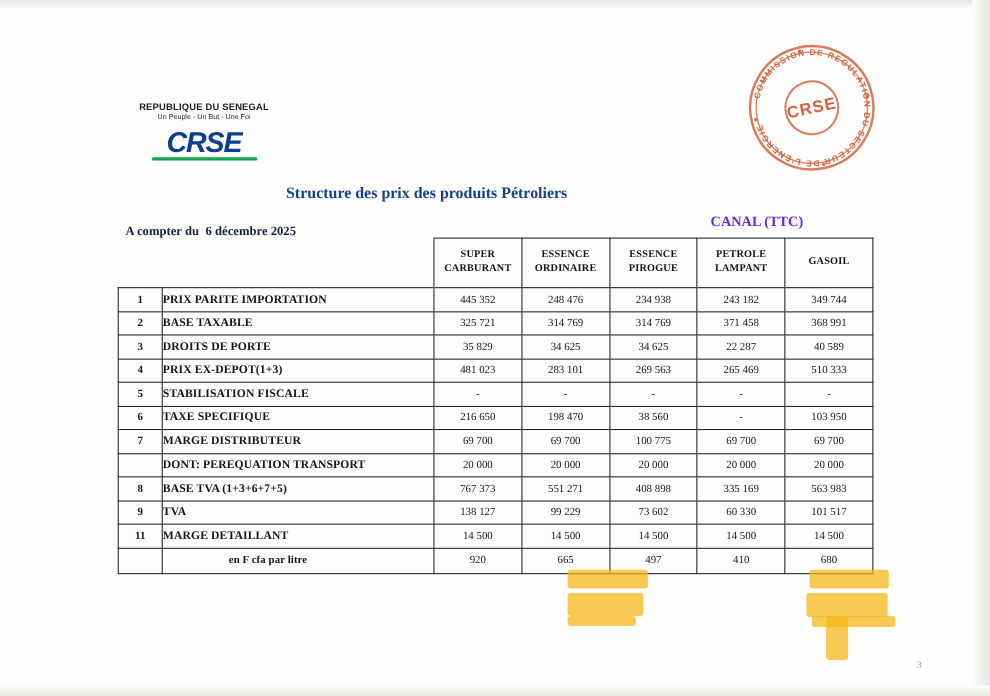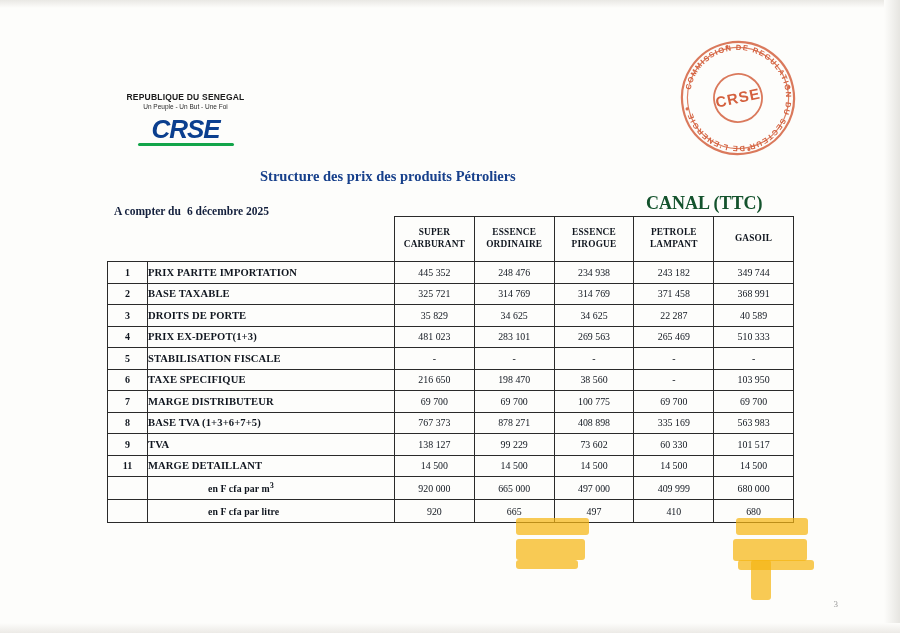--- a/index.html
+++ b/index.html
@@ -97,23 +97,23 @@
     font-family: "Liberation Serif", serif;
     font-size: 14.5px;
     font-weight: bold;
     color: #17408b;
   }
   .canal-label {
     position: absolute;
     left: 646px;
     top: 193px;
     font-family: "Liberation Serif", serif;
-    font-size: 18px;
-    font-weight: bold;
-    color: #14532d;
+    font-size: 13px;
+    font-weight: bold;
+    color: #6d28d9;
   }
   .date-line {
     position: absolute;
     left: 114px;
     top: 205px;
     font-family: "Liberation Serif", serif;
     font-size: 11.5px;
     font-weight: bold;
     color: #14203d;
   }
@@ -357,26 +357,35 @@
         <tr>
           <td class="num">7</td>
           <td class="lbl">MARGE DISTRIBUTEUR</td>
           <td class="val">69 700</td>
           <td class="val">69 700</td>
           <td class="val">100 775</td>
           <td class="val">69 700</td>
           <td class="val">69 700</td>
         </tr>
 
+        <tr>
+          <td class="num"></td>
+          <td class="lbl">DONT: PEREQUATION TRANSPORT</td>
+          <td class="val">20 000</td>
+          <td class="val">20 000</td>
+          <td class="val">20 000</td>
+          <td class="val">20 000</td>
+          <td class="val">20 000</td>
+        </tr>
 
         <tr>
           <td class="num">8</td>
           <td class="lbl">BASE TVA (1+3+6+7+5)</td>
           <td class="val">767 373</td>
-          <td class="val">878 271</td>
+          <td class="val">551 271</td>
           <td class="val">408 898</td>
           <td class="val">335 169</td>
           <td class="val">563 983</td>
         </tr>
 
         <tr>
           <td class="num">9</td>
           <td class="lbl">TVA</td>
           <td class="val">138 127</td>
           <td class="val">99 229</td>
@@ -390,29 +399,20 @@
           <td class="num">11</td>
           <td class="lbl">MARGE DETAILLANT</td>
           <td class="val">14 500</td>
           <td class="val">14 500</td>
           <td class="val">14 500</td>
           <td class="val">14 500</td>
           <td class="val">14 500</td>
         </tr>
 
 
-        <tr class="tall">
-          <td class="num"></td>
-          <td class="lbl sub"><span>en F cfa par m</span><sup>3</sup></td>
-          <td class="val no-top">920 000</td>
-          <td class="val no-top">665 000</td>
-          <td class="val no-top">497 000</td>
-          <td class="val no-top">409 999</td>
-          <td class="val no-top">680 000</td>
-        </tr>
 
         <tr class="tall">
           <td class="num"></td>
           <td class="lbl sub">en F cfa par litre</td>
           <td class="val">920</td>
           <td class="val">665</td>
           <td class="val">497</td>
           <td class="val">410</td>
           <td class="val">680</td>
         </tr>

